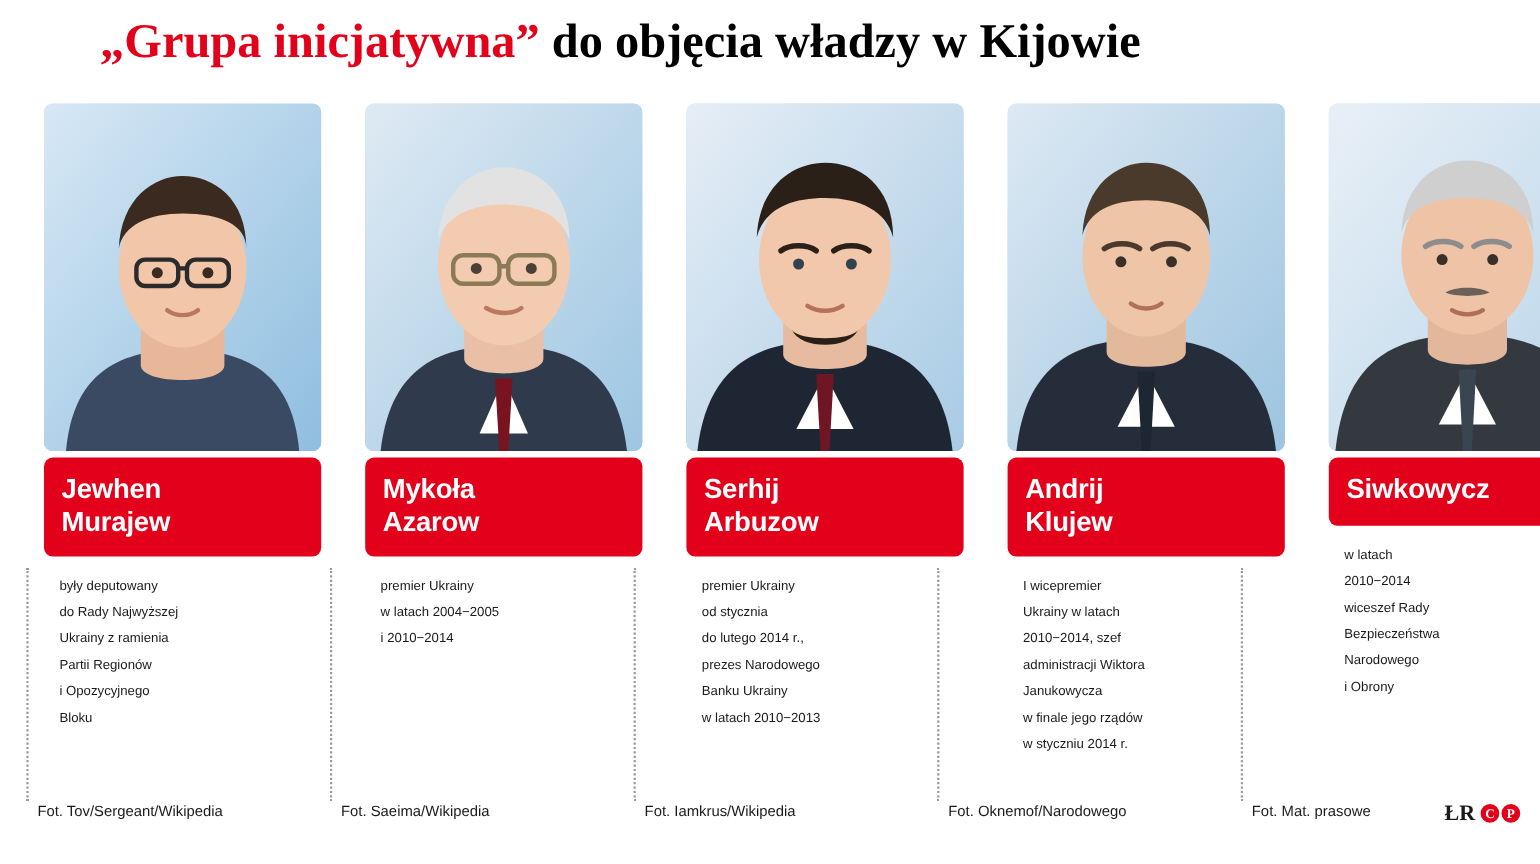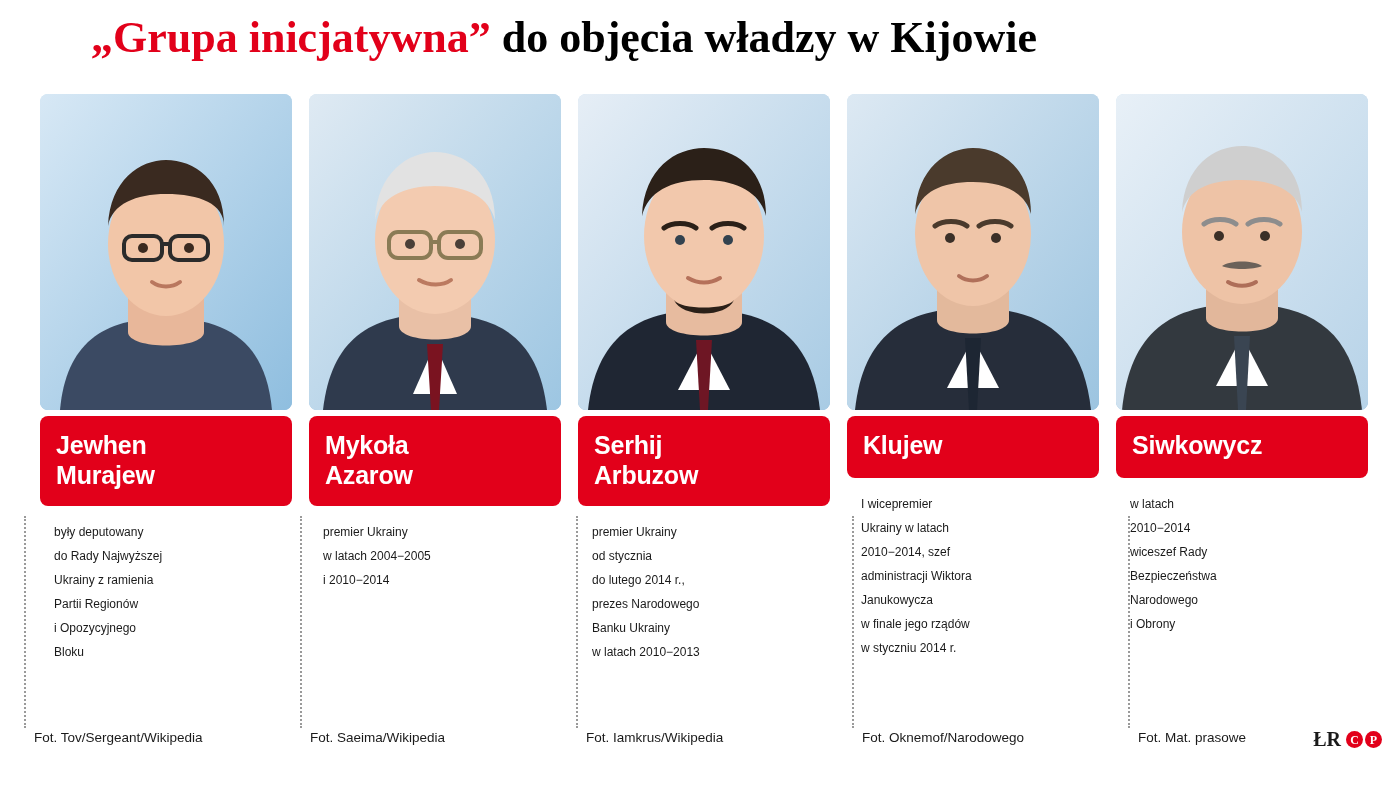--- a/index.html
+++ b/index.html
@@ -32,21 +32,21 @@
   .headline .hl-red { color: #e2001a; }
   .headline .hl-black { color: #000000; }
 
   
   .cards {
     position: absolute;
     left: 24px;
     top: 94px;
     width: 1356px;
     display: flex;
-    gap: 17px;
+    gap: 40px;
     padding-left: 16px;
   }
   .card {
     width: 252px;
     position: relative;
   }
 
   
   .photo {
     width: 252px;
@@ -271,20 +271,21 @@
         <ellipse cx="126" cy="140" rx="58" ry="72" fill="#efc5a8"></ellipse>
         <path d="M68 120 C70 74 100 54 126 54 C154 54 184 74 184 120 C178 98 156 88 126 88 C94 88 74 98 68 120 Z" fill="#4a3a2c"></path>
         <ellipse cx="103" cy="144" rx="5" ry="5" fill="#3b3028"></ellipse>
         <ellipse cx="149" cy="144" rx="5" ry="5" fill="#3b3028"></ellipse>
         <path d="M88 132 C96 126 112 126 120 132" stroke="#4a3a2c" stroke-width="5" fill="none" stroke-linecap="round"></path>
         <path d="M132 132 C140 126 156 126 164 132" stroke="#4a3a2c" stroke-width="5" fill="none" stroke-linecap="round"></path>
         <path d="M112 182 C120 188 132 188 140 182" stroke="#b0705a" stroke-width="4" fill="none" stroke-linecap="round"></path>
       </svg>
     </div>
     <div class="plate">
+      <div class="nm">Andrij</div>
       <div class="nm">Klujew</div>
     </div>
     <div class="desc" style="white-space:pre-line">I wicepremier
 Ukrainy w latach
 2010−2014, szef
 administracji Wiktora
 Janukowycza
 w finale jego rządów
 w styczniu 2014 r.</div>
   </div>

